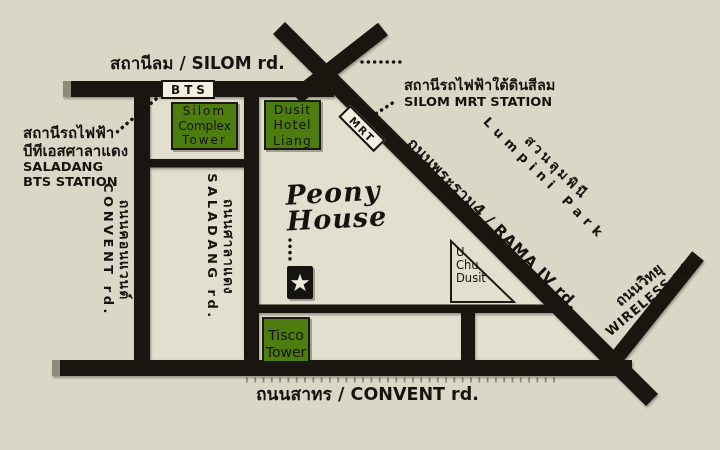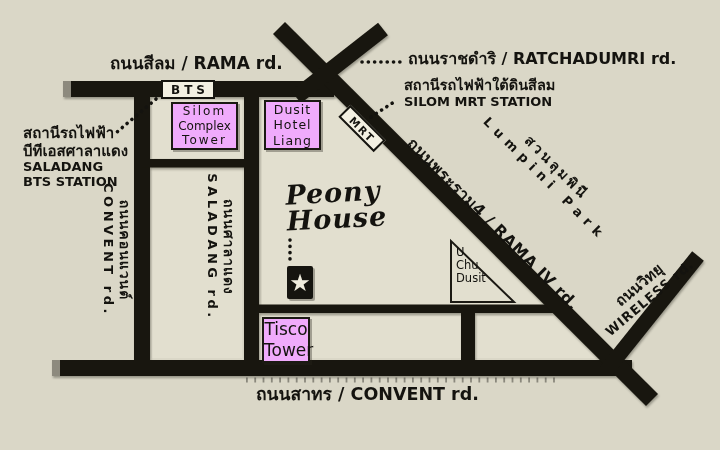--- a/index.html
+++ b/index.html
@@ -8,21 +8,21 @@
     background:#DAD7C7;
     font-family:"DejaVu Sans","Liberation Sans",sans-serif;
     color:#14130f;
   }
   #roadsvg{position:absolute;left:0;top:0;}
   .lbl{position:absolute;white-space:nowrap;line-height:1.2;}
   .b{font-weight:bold;}
   .bb{font-weight:800;}
   .rot{transform:translate(-50%,-50%);}
   .bldg{
-    position:absolute;box-sizing:border-box;background:#f0abfc;
+    position:absolute;box-sizing:border-box;background:#4d7c0f;
     border:2px solid #1b1913;text-align:center;
     display:flex;flex-direction:column;justify-content:center;
     box-shadow:2px 2px 0 rgba(40,38,28,.35);
   }
   .bldg div{line-height:1.22;}
   .badge{
     position:absolute;box-sizing:border-box;background:#F3F0E2;
     border:2.5px solid #15140f;text-align:center;font-weight:800;
     display:flex;align-items:center;justify-content:center;
   }
@@ -73,23 +73,22 @@
     <polygon points="451,241 451,302 514,302" fill="#E2DFCF" stroke="#1b1913" stroke-width="2"></polygon>
 
     <g stroke="#14130f" stroke-width="3.6" stroke-linecap="round" stroke-dasharray="0.1 6.2" fill="none">
       <line x1="156" y1="99" x2="117" y2="132"></line>
       <line x1="362" y1="62" x2="403" y2="62"></line>
       <line x1="371" y1="117" x2="397" y2="100"></line>
       <line x1="290" y1="240" x2="290" y2="262"></line>
     </g>
   </svg>
 
-  <div class="lbl b" style="left:110px;top:53px;font-size:17px;">ถนนสีลม / RAMA rd.</div>
+  <div class="lbl b" style="left:110px;top:53px;font-size:17px;">สถานีลม / SILOM rd.</div>
 
-  <div class="lbl b" style="left:408px;top:49px;font-size:16px;">ถนนราชดำริ / RATCHADUMRI rd.</div>
 
   <div class="lbl" style="left:23px;top:124px;">
     <div class="b" style="font-size:15px;">สถานีรถไฟฟ้า</div>
     <div class="b" style="font-size:15px;">บีทีเอสศาลาแดง</div>
     <div class="bb" style="font-size:13px;line-height:1.15;">SALADANG</div>
     <div class="bb" style="font-size:13px;line-height:1.15;">BTS STATION</div>
   </div>
 
   <div class="lbl" style="left:404px;top:77px;">
     <div class="b" style="font-size:14.5px;">สถานีรถไฟฟ้าใต้ดินสีลม</div>
@@ -141,21 +140,21 @@
     <div>Complex</div>
     <div class="small-ls">Tower</div>
   </div>
 
   <div class="bldg" style="left:264px;top:100px;width:57px;height:50px;font-size:12.5px;letter-spacing:1px;text-align:center;">
     <div>Dusit</div>
     <div>Hotel</div>
     <div>Liang</div>
   </div>
 
-  <div class="bldg" style="left:262px;top:317px;width:48px;height:46px;font-size:17px;">
+  <div class="bldg" style="left:262px;top:317px;width:48px;height:46px;font-size:14px;justify-content:flex-end;">
     <div>Tisco</div>
     <div>Tower</div>
   </div>
 
   <div class="lbl" style="left:456px;top:246px;font-size:11.5px;line-height:1.15;">
     <div>U</div>
     <div>Chu</div>
     <div>Dusit</div>
   </div>
 

